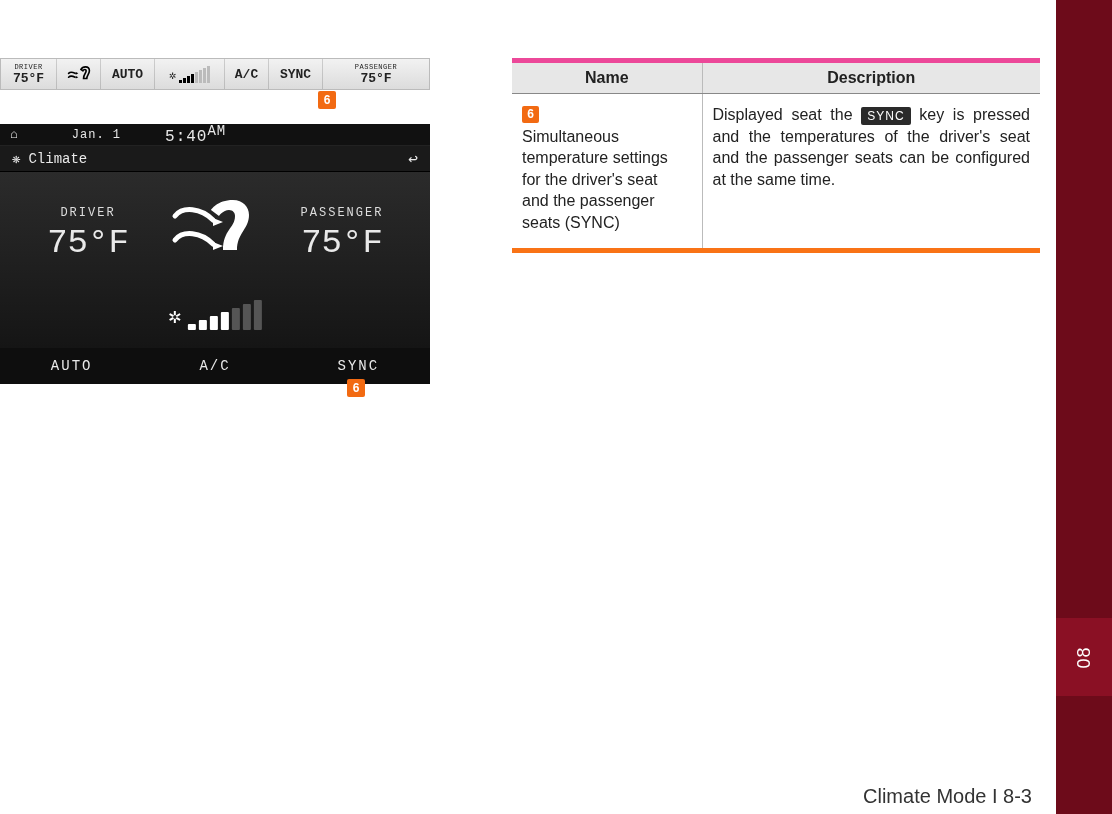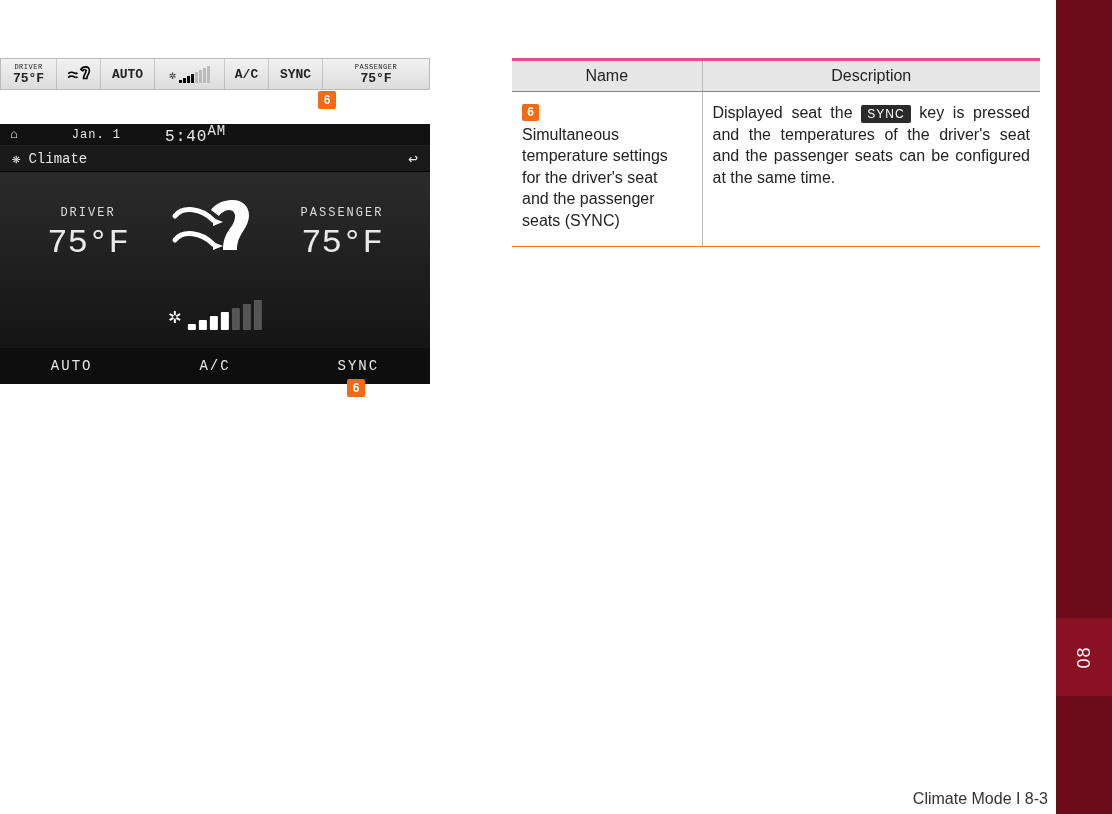--- a/index.html
+++ b/index.html
@@ -29,23 +29,23 @@
     color: #fff;
     font-size: 18px;
     display: flex;
     align-items: center;
     justify-content: center;
   }
   .side-tab span { transform: rotate(-90deg); letter-spacing: 1px; }
 
   .page-footer {
     position: absolute;
-    right: 64px;
+    right: 80px;
     bottom: 6px;
-    font-size: 16px;
+    font-size: 20px;
     color: #333;
   }
 
   
   .left-col { position: absolute; left: 0; top: 58px; width: 430px; }
 
   .topbar {
     width: 430px;
     height: 32px;
     background: linear-gradient(#f2f2f2,#dcdcdc);
@@ -174,31 +174,31 @@
   
   .right-col { position: absolute; left: 512px; top: 58px; width: 528px; }
   table.desc {
     width: 100%;
     border-collapse: collapse;
     font-size: 16px;
     color: #222;
   }
   table.desc th {
     background: #e7e7e7;
-    font-weight: 400;
+    font-weight: 700;
     padding: 6px 4px;
-    border-top: 3px solid #ec4899;
+    border-top: 5px solid #ec4899;
     border-bottom: 1px solid #888;
     border-right: 1px solid #bbb;
     margin-top: 48px;
   }
   table.desc th:last-child { border-right: none; }
   table.desc td {
     padding: 10px 10px 14px 10px;
-    border-bottom: 1px solid #f97316;
+    border-bottom: 5px solid #f97316;
     border-right: 1px solid #bbb;
     vertical-align: top;
     line-height: 1.35;
   }
   table.desc td:last-child { border-right: none; }
   .col-name { width: 190px; }
   .col-desc { text-align: justify; }
   .num-badge {
     display: inline-flex;
     width: 17px; height: 17px;

